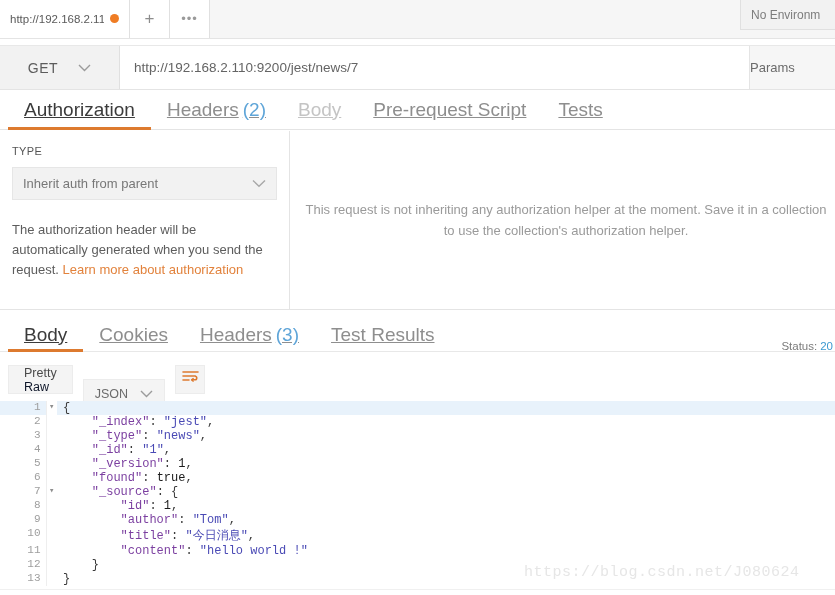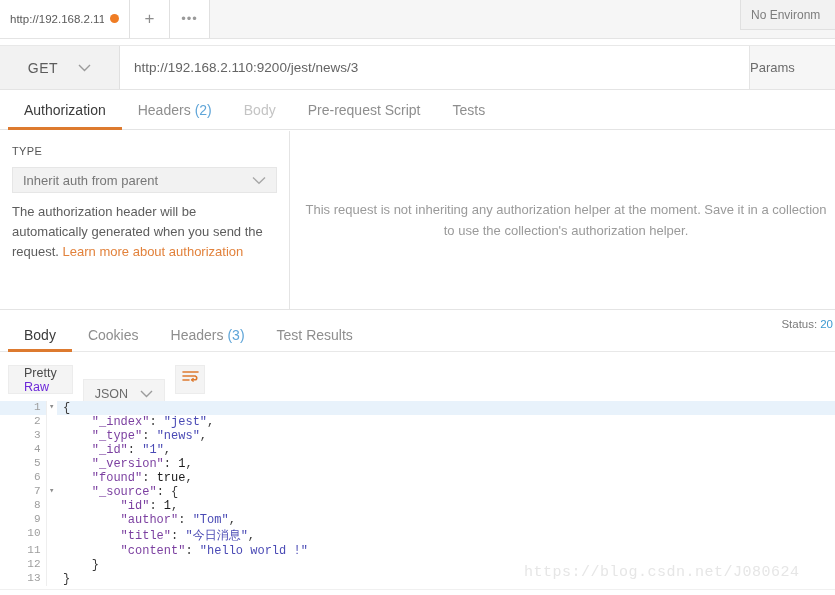--- a/index.html
+++ b/index.html
@@ -70,45 +70,45 @@
   }
 
   
   .reqtabs {
     position:absolute; top:90px; left:0; width:835px; height:40px;
     display:flex; align-items:center; padding-left:8px; gap:0;
     border-bottom:1px solid #e4e4e4; background:#fff;
   }
   .rtab {
     position:relative; height:40px; padding:0 16px;
-    display:flex; align-items:center; font-size:14px; color:#8e8e8e;
+    display:flex; align-items:center; font-size:19px; color:#8e8e8e;text-decoration:underline;
   }
   .rtab.active { color:#3b3b3b; }
   .rtab.disabled { color:#c4c4c4; }
   .rtab.active:after {
     content:""; position:absolute; left:0; right:0; bottom:0;
     height:3px; background:#dd7a2f;
   }
   .cnt { color:#5fa5d8; margin-left:4px; }
 
   
   .authpane {
     position:absolute; top:131px; left:0; width:835px; height:178px;
     background:#fff;
   }
   .auth-left { position:absolute; left:0; top:0; width:290px; height:178px;
     border-right:1px solid #e4e4e4; padding:14px 12px 0 12px; }
   .auth-label { font-size:11px; color:#555; letter-spacing:.4px; margin-bottom:10px; }
   .auth-select {
-    height:26px; background:#f2f2f2; border:1px solid #e6e6e6;
+    height:33px; background:#f2f2f2; border:1px solid #e6e6e6;
     display:flex; align-items:center; justify-content:space-between;
     padding:0 10px; font-size:13px; color:#777;
   }
   .auth-note {
-    margin-top:9px; font-size:13px; line-height:20px; color:#5d5d5d; width:255px;
+    margin-top:20px; font-size:13px; line-height:20px; color:#5d5d5d; width:255px;
   }
   .auth-note a { color:#e2823c; text-decoration:none; }
   .auth-right {
     position:absolute; left:291px; top:0; right:0; height:178px;
     display:flex; align-items:center; justify-content:center; padding:0 4px;
   }
   .auth-msg {
     font-size:13px; line-height:21px; color:#9a9a9a; text-align:center;
     width:560px; margin-left:6px; white-space:normal;
     max-height:44px; overflow:hidden;
@@ -116,35 +116,35 @@
   .hrule { position:absolute; top:309px; left:0; width:835px; height:1px; background:#e4e4e4; }
 
   
   .resptabs {
     position:absolute; top:318px; left:0; width:835px; height:34px;
     display:flex; align-items:center; padding-left:8px;
     border-bottom:1px solid #e8e8e8; background:#fff;
   }
   .status-wrap {
     position:absolute; right:0; top:318px; height:34px;
-    display:flex; align-items:flex-start; font-size:11.5px; color:#7b7b7b;
+    display:flex; align-items:flex-end; font-size:11.5px; color:#7b7b7b;
     padding-right:2px; white-space:nowrap; overflow:hidden; max-width:65px;
   }
   .status-val { color:#3d9ad1; margin-left:3px; }
 
   .viewbar {
     position:absolute; top:359px; left:0; width:835px; height:40px;
     display:flex; align-items:center; padding-left:8px; gap:10px; background:#fff;
   }
   .seg {
     display:flex; background:#f4f4f4; border:1px solid #ececec; height:29px;flex-direction:column;
   }
   .seg span {
     padding:0 15px; display:flex; align-items:center;
-    font-size:12.5px; color:#6d28d9;
+    font-size:12.5px; color:#0f172a;
   }
   .seg span.on { color:#4a4a4a; }
   .fmt-box {
     height:29px; background:#f4f4f4; border:1px solid #ececec;
     display:flex; align-items:center; gap:12px; padding:0 11px;
     font-size:12.5px; color:#6b6b6b;margin-top:29px;
   }
   .wrap-btn {
     width:30px; height:29px; background:#f4f4f4; border:1px solid #ececec;
     display:flex; align-items:center; justify-content:center;
@@ -206,21 +206,21 @@
   <div class="urlbar">
     <div class="method-box">
       <span>GET</span>
       <span class="chev">
         <svg width="13" height="8" viewBox="0 0 13 8">
             <path d="M1 1 L6.5 6.5 L12 1" stroke="#9b9b9b" stroke-width="1.4" fill="none"></path>
           </svg>
       </span>
     </div>
     <div class="url-input">
-      <span>http://192.168.2.110:9200/jest/news/3</span>
+      <span>http://192.168.2.110:9200/jest/news/7</span>
     </div>
     <div class="params-box">
       <span>Params</span>
     </div>
   </div>
 
   <div class="reqtabs">
     <div class="rtab active">
       <span>Authorization</span>
     </div>

